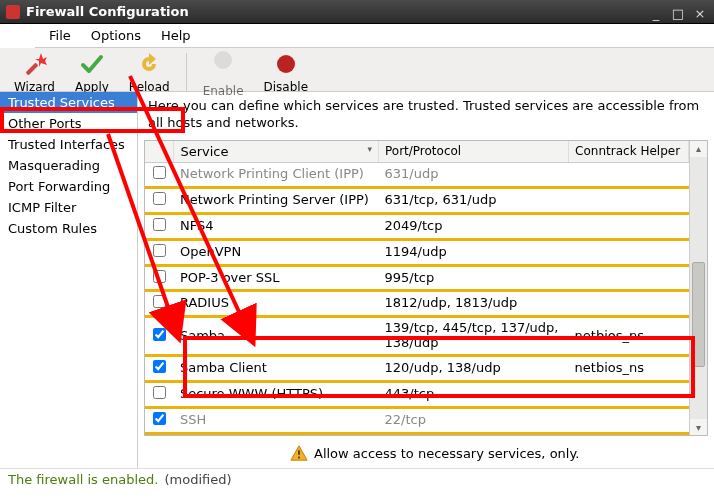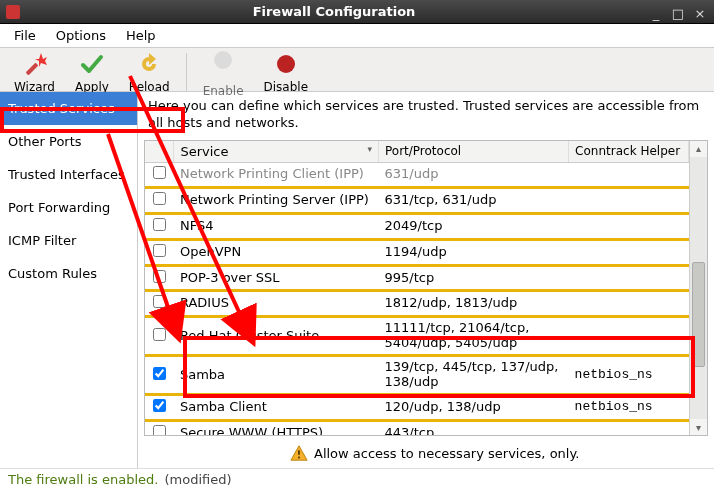--- a/index.html
+++ b/index.html
@@ -1,50 +1,50 @@
 <!DOCTYPE html>
 <html><head>
 <meta charset="utf-8">
 <style>
 * { box-sizing: border-box; margin: 0; padding: 0; font-family: "DejaVu Sans", "Liberation Sans", Arial, sans-serif; font-size: 13px; }
 body { width: 714px; height: 500px; background: #fff; position: relative; overflow: hidden; }
 .titlebar { height: 24px; background: linear-gradient(#4a4a4a,#2b2b2b); color: #fff; display: flex; align-items: center; padding: 0 6px; font-size: 12px; font-weight: bold; border-bottom: 1px solid #000; }
 .titlebar .icon { width: 14px; height: 14px; background: #c33; border-radius: 2px; margin-right: 6px; }
-.titlebar .title { flex: 1; text-align: center; }
+.titlebar .title { flex: 1; text-align: left; }
 .titlebar .wbtn { width: 16px; height: 12px; margin-left: 6px; color: #ddd; cursor: pointer; text-align: center; font-weight: normal; }
-.menubar { height: 24px; display: flex; align-items: center; padding: 0 4px; border-bottom: 1px solid #ccc; }
+.menubar { height: 24px; display: flex; align-items: center; padding: 0 4px; border-bottom: 1px solid #ccc; margin-left: 35px; }
 .menubar .mitem { padding: 2px 10px; cursor: pointer; }
 .toolbar { height: 44px; display: flex; align-items: center; padding: 4px 4px 0 4px; border-bottom: 1px solid #ccc; background: #f0efee; }
 .toolbar .tbtn { display: flex; flex-direction: column; align-items: center; justify-content: center; min-width: 48px; padding: 2px 10px; cursor: pointer; }
 .toolbar .tbtn .ticon { width: 28px; height: 28px; display: flex; align-items: center; justify-content: center; font-size: 22px; }
 .toolbar .tbtn .tlabel { font-size: 12px; margin-top: 2px; }
 .toolbar .tbtn.disabled { opacity: .55; gap: 8px; }
 .toolbar .sep { width: 1px; height: 38px; background: #ccc; margin: 0 6px; }
 .content { display: flex; height: 376px; }
 .sidebar { width: 138px; border-right: 1px solid #ccc; background: #fff; overflow: hidden; }
-.sidebar .sitem { padding: 9px 8px; cursor: pointer; white-space: nowrap; }
+.sidebar .sitem { padding: 3px 8px; cursor: pointer; white-space: nowrap; }
 .sidebar .sitem.sel { background: #3a7fd5; color: #fff; }
 .main { flex: 1; display: flex; flex-direction: column; overflow: hidden; position: relative; }
 .main .desc { padding: 6px 10px 8px 10px; font-size: 13px; line-height: 1.3; }
 .tablewrap { flex: 1; display: flex; margin: 0 6px 2px 6px; border: 1px solid #bbb; position: relative; overflow: hidden; }
 .tablewrap .tscroll { flex: 1; overflow: hidden; }
 .tablewrap .vscroll { width: 18px; background: #e8e8e6; border-left: 1px solid #ccc; position: relative; }
 .tablewrap .vscroll .arrow { height: 16px; display: flex; align-items: center; justify-content: center; background: #f4f4f2; color: #666; font-size: 10px; cursor: pointer; }
 .tablewrap .vscroll .track { position: absolute; top: 16px; bottom: 16px; left: 0; right: 0; }
 .tablewrap .vscroll .thumb { position: absolute; left: 2px; right: 2px; background: #c8c8c5; border: 1px solid #aaa; border-radius: 2px; cursor: pointer; }
 table { width: 100%; border-collapse: collapse; table-layout: fixed; }
 thead th { text-align: left; font-weight: normal; padding: 3px 6px; background: #f3f3f1; border-right: 1px solid #ddd; border-bottom: 1px solid #ccc; font-size: 12px; position: sticky; top: 0; }
 thead th .sortcaret { float: right; font-size: 9px; color: #666; }
 tbody td { padding: 3px 6px; border-bottom: 3px solid #eab308; font-size: 13px; vertical-align: middle; line-height: 1.15; white-space: nowrap; overflow: hidden; }
 tbody tr.partial td { color: #888; }
 td.chkcell { width: 28px; text-align: center; }
 td.chkcell input { cursor: pointer; }
 td.svccell { width: 198px; }
 td.portcell { width: 184px; white-space: normal; }
-td.helpercell { width: 116px; font-family: Liberation Mono, monospace; }
+td.helpercell { width: 116px; }
 .noticebar { display: flex; align-items: center; padding: 4px 8px; margin: 2px 6px 2px 144px; }
 .noticebar .warn { width: 18px; height: 18px; margin-right: 6px; }
 .statusbar { display: flex; align-items: center; padding: 3px 8px; font-size: 13px; border-top: 1px solid #ddd; }
 .statusbar .enabled { color: #4d7c0f; margin-right: 6px; }
 .statusbar .mod { color: #444; }
 
 .ann-red { position: absolute; border: 4px solid #f00; pointer-events: none; z-index: 50; }
 .ann-arrow-svg { position: absolute; left: 0; top: 0; pointer-events: none; z-index: 51; }
 </style>
 </head>
@@ -107,20 +107,21 @@
     </div>
     <div class="tlabel">Disable</div>
   </div>
 </div>
 
 <div class="content">
   <div class="sidebar">
     <div class="sitem sel">Trusted Services</div>
     <div class="sitem">Other Ports</div>
     <div class="sitem">Trusted Interfaces</div>
+    <div class="sitem">Masquerading</div>
     <div class="sitem">Port Forwarding</div>
     <div class="sitem">ICMP Filter</div>
     <div class="sitem">Custom Rules</div>
   </div>
   <div class="main">
     <div class="desc">Here you can define which services are trusted. Trusted services are accessible from all hosts and networks.</div>
     <div class="tablewrap">
       <div class="tscroll">
         <table>
           <colgroup>
@@ -168,26 +169,20 @@
                 <td class="portcell">995/tcp</td>
                 <td class="helpercell"></td>
               </tr>
               <tr>
                 <td class="chkcell"><input type="checkbox" style=""></td>
                 <td class="svccell">RADIUS</td>
                 <td class="portcell">1812/udp, 1813/udp</td>
                 <td class="helpercell"></td>
               </tr>
               <tr>
-                <td class="chkcell"><input type="checkbox" style=""></td>
-                <td class="svccell">Red Hat Cluster Suite</td>
-                <td class="portcell">11111/tcp, 21064/tcp, 5404/udp, 5405/udp</td>
-                <td class="helpercell"></td>
-              </tr>
-              <tr>
                 <td class="chkcell"><input type="checkbox" checked="" style=""></td>
                 <td class="svccell">Samba</td>
                 <td class="portcell">139/tcp, 445/tcp, 137/udp, 138/udp</td>
                 <td class="helpercell">netbios_ns</td>
               </tr>
               <tr>
                 <td class="chkcell"><input type="checkbox" checked="" style=""></td>
                 <td class="svccell">Samba Client</td>
                 <td class="portcell">120/udp, 138/udp</td>
                 <td class="helpercell">netbios_ns</td>

